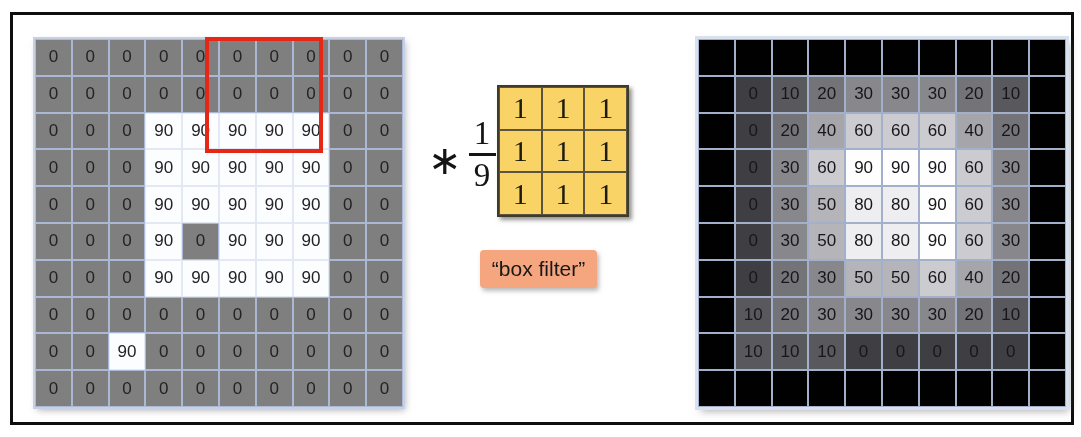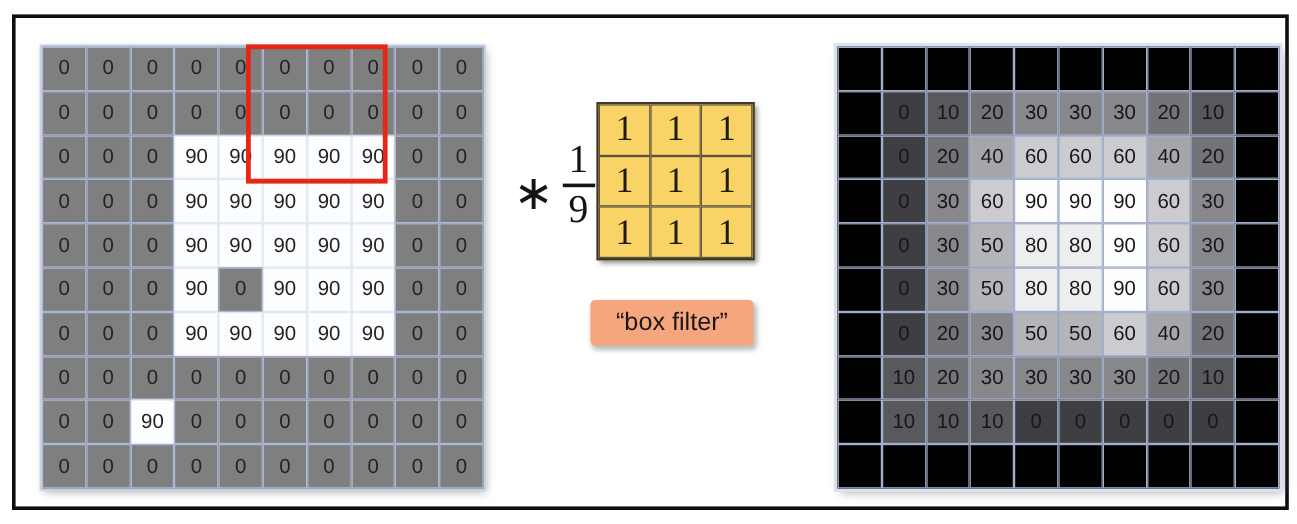--- a/index.html
+++ b/index.html
@@ -118,22 +118,22 @@
     font-family: "Liberation Serif", serif;
     font-size: 30px;
     color: #1d1a0e;
     background: #f9d365;
     user-select: none;
   }
 
   
   .filter-label {
     position: absolute;
-    left: 492px; top: 250px;
-    width: 136px; height: 38px;
+    left: 480px; top: 250px;
+    width: 117px; height: 38px;
     background: #f5a67e;
     border-radius: 4px;
     display: flex;
     align-items: center;
     justify-content: center;
     font-size: 21px;
     color: #181818;
     box-shadow: 2px 3px 4px rgba(120,120,120,0.5);
   }
 </style>

